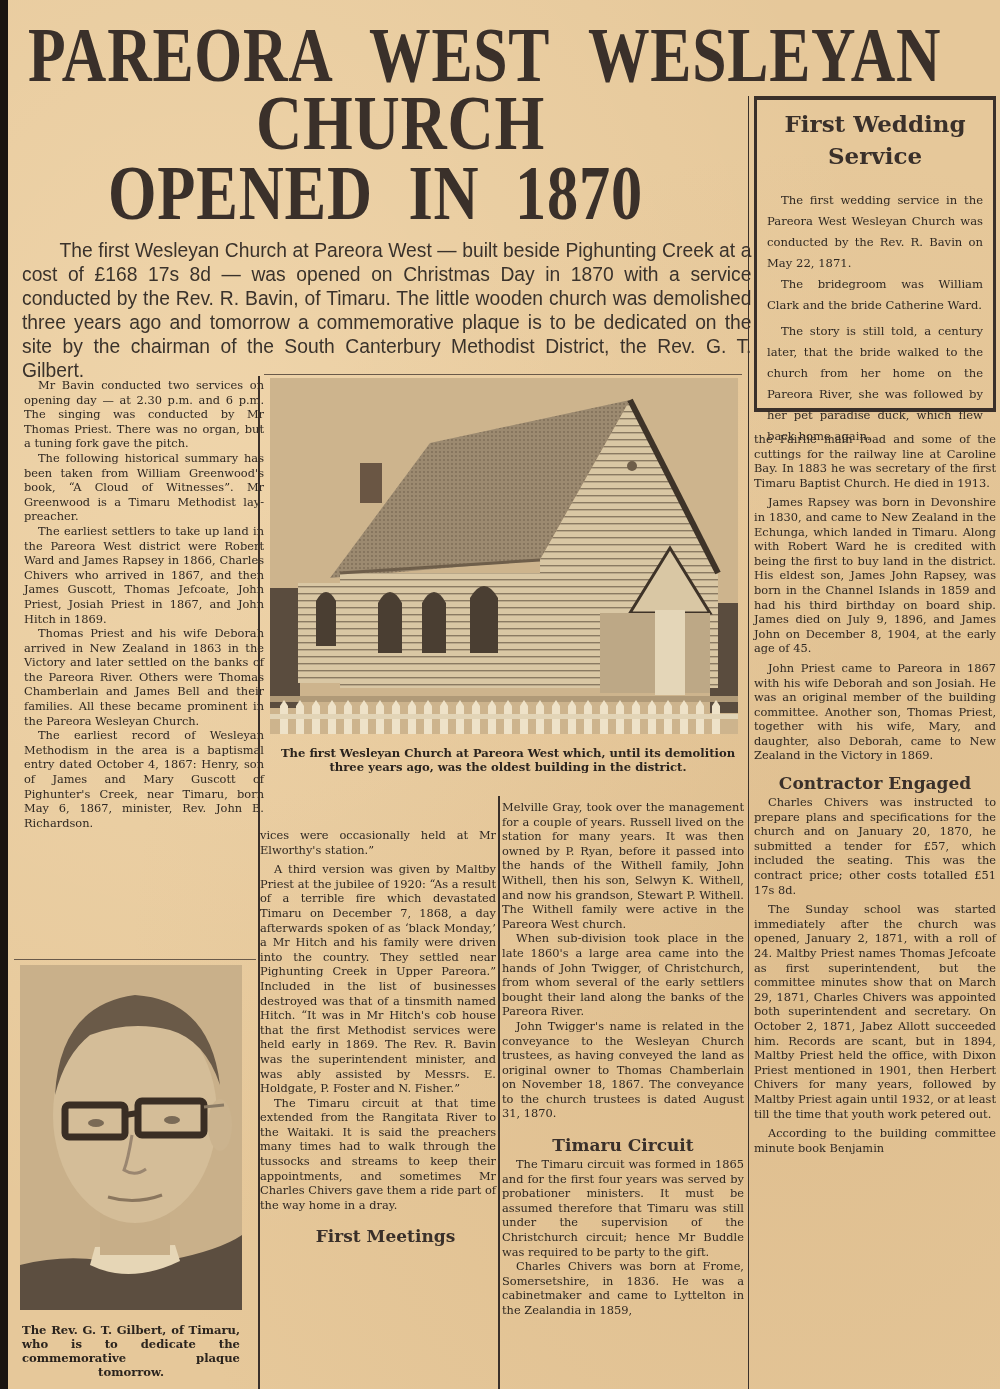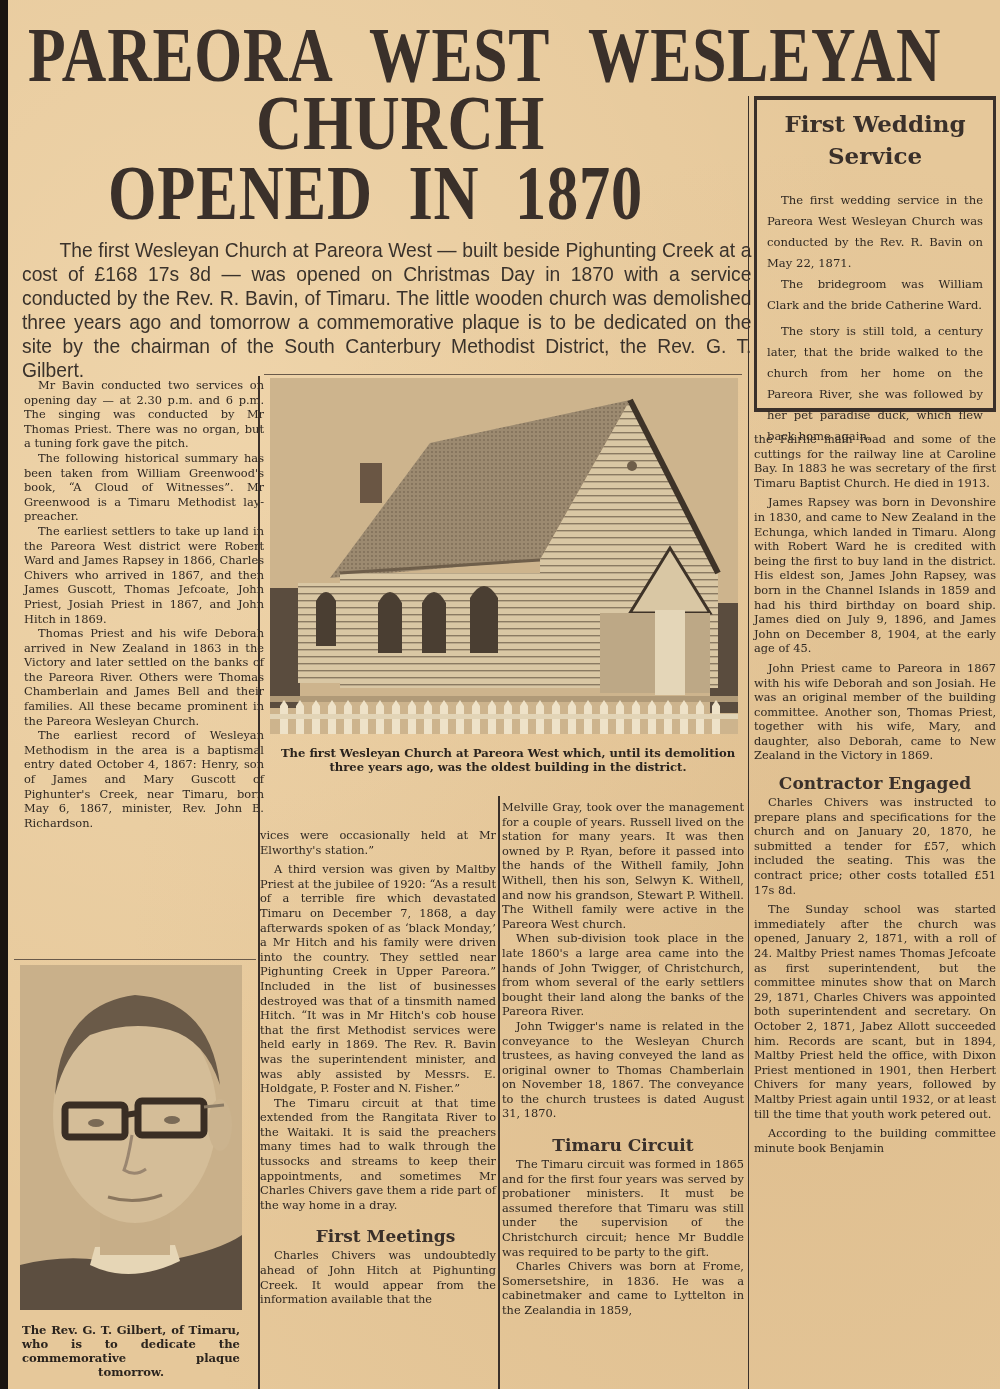--- a/index.html
+++ b/index.html
@@ -220,21 +220,20 @@
       <path d="M88,232 Q115,240 142,230" fill="none" stroke="#8a765e" stroke-width="3"></path>
     </svg>
   </div>
   <div class="caption cap-gilbert">The Rev. G. T. Gilbert, of Timaru, who is to dedicate the commemorative plaque tomorrow.</div>
 
   <div class="col col2 col-text">
     <p style="text-indent:0">vices were occasionally held at Mr Elworthy's station.”</p>
     <p class="sp">A third version was given by Maltby Priest at the jubilee of 1920: “As a result of a terrible fire which devastated Timaru on December 7, 1868, a day afterwards spoken of as ‘black Monday,’ a Mr Hitch and his family were driven into the country. They settled near Pighunting Creek in Upper Pareora.” Included in the list of businesses destroyed was that of a tinsmith named Hitch. “It was in Mr Hitch's cob house that the first Methodist services were held early in 1869. The Rev. R. Bavin was the superintendent minister, and was ably assisted by Messrs. E. Holdgate, P. Foster and N. Fisher.”</p>
     <p>The Timaru circuit at that time extended from the Rangitata River to the Waitaki. It is said the preachers many times had to walk through the tussocks and streams to keep their appointments, and sometimes Mr Charles Chivers gave them a ride part of the way home in a dray.</p>
     <div class="subhead" style="margin-top:14px;padding-left:15px;">First Meetings</div>
-    <p>Charles Chivers was undoubtedly ahead of John Hitch at Pighunting Creek. It would appear from the information available that the</p>
   </div>
 
   <div class="col col3 col-text">
     <p style="text-indent:0">Melville Gray, took over the management for a couple of years. Russell lived on the station for many years. It was then owned by P. Ryan, before it passed into the hands of the Withell family, John Withell, then his son, Selwyn K. Withell, and now his grandson, Stewart P. Withell. The Withell family were active in the Pareora West church.</p>
     <p>When sub-division took place in the late 1860's a large area came into the hands of John Twigger, of Christchurch, from whom several of the early settlers bought their land along the banks of the Pareora River.</p>
     <p>John Twigger's name is related in the conveyance to the Wesleyan Church trustees, as having conveyed the land as original owner to Thomas Chamberlain on November 18, 1867. The conveyance to the church trustees is dated August 31, 1870.</p>
     <div class="subhead" style="margin-top:14px;">Timaru Circuit</div>
     <p>The Timaru circuit was formed in 1865 and for the first four years was served by probationer ministers. It must be assumed therefore that Timaru was still under the supervision of the Christchurch circuit; hence Mr Buddle was required to be party to the gift.</p>
     <p>Charles Chivers was born at Frome, Somersetshire, in 1836. He was a cabinetmaker and came to Lyttelton in the Zealandia in 1859,</p>
   </div>

